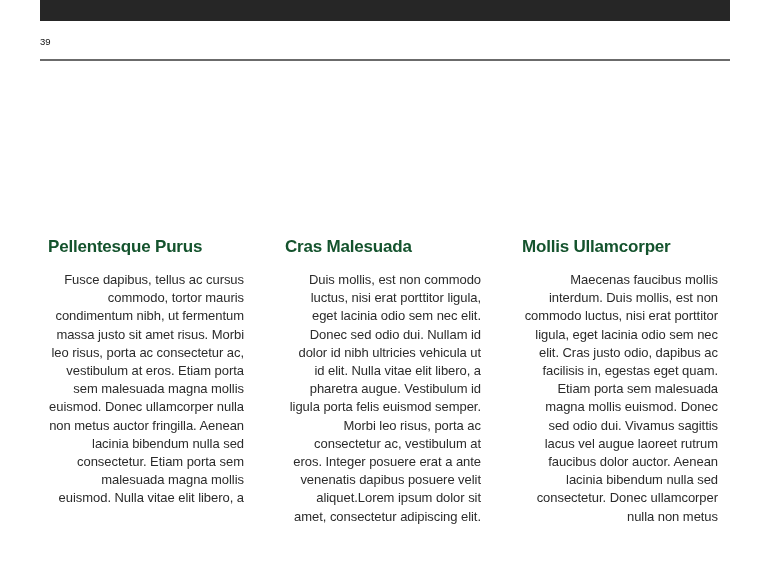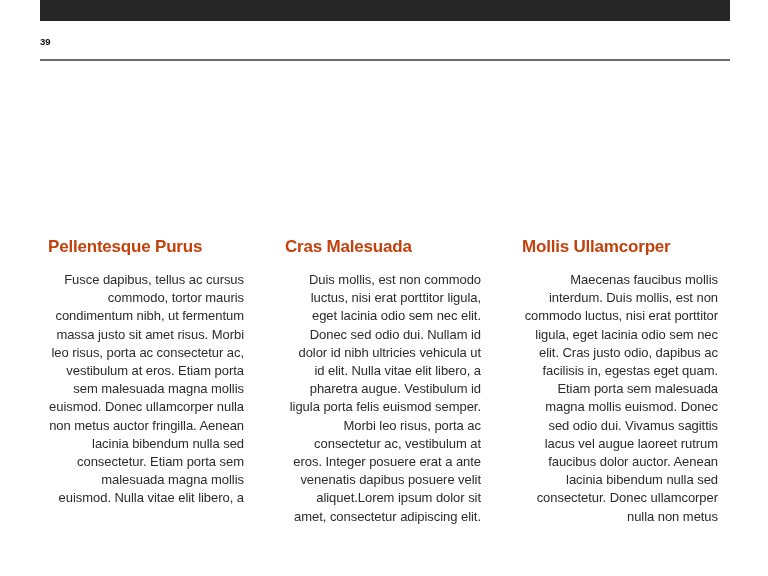--- a/index.html
+++ b/index.html
@@ -46,21 +46,21 @@
   }
   .header-title {
     font-size: 9.5px;
     font-weight: bold;
     color: #111111;
     letter-spacing: 0.1px;
     line-height: 12px;
   }
   .header-page {
     font-size: 9.5px;
-    font-weight: bold;
+    font-weight: normal;
     color: #111111;
     line-height: 12px;
   }
 
   .header-rule {
     position: absolute;
     left: 40px;
     top: 59px;
     width: 690px;
     height: 2px;
@@ -92,21 +92,21 @@
   .col {
     width: 196px;
     margin-right: 41px;
   }
   .col:last-child {
     margin-right: 0;
   }
   .col-heading {
     font-size: 17px;
     font-weight: bold;
-    color: #c2410c;
+    color: #14532d;
     letter-spacing: -0.2px;
     line-height: 21px;
     margin: 0 0 14px 0;
     white-space: nowrap;
   }
   .col-body {
     font-size: 13px;
     font-weight: 400;
     color: #2b2b2b;
     line-height: 18.2px;

